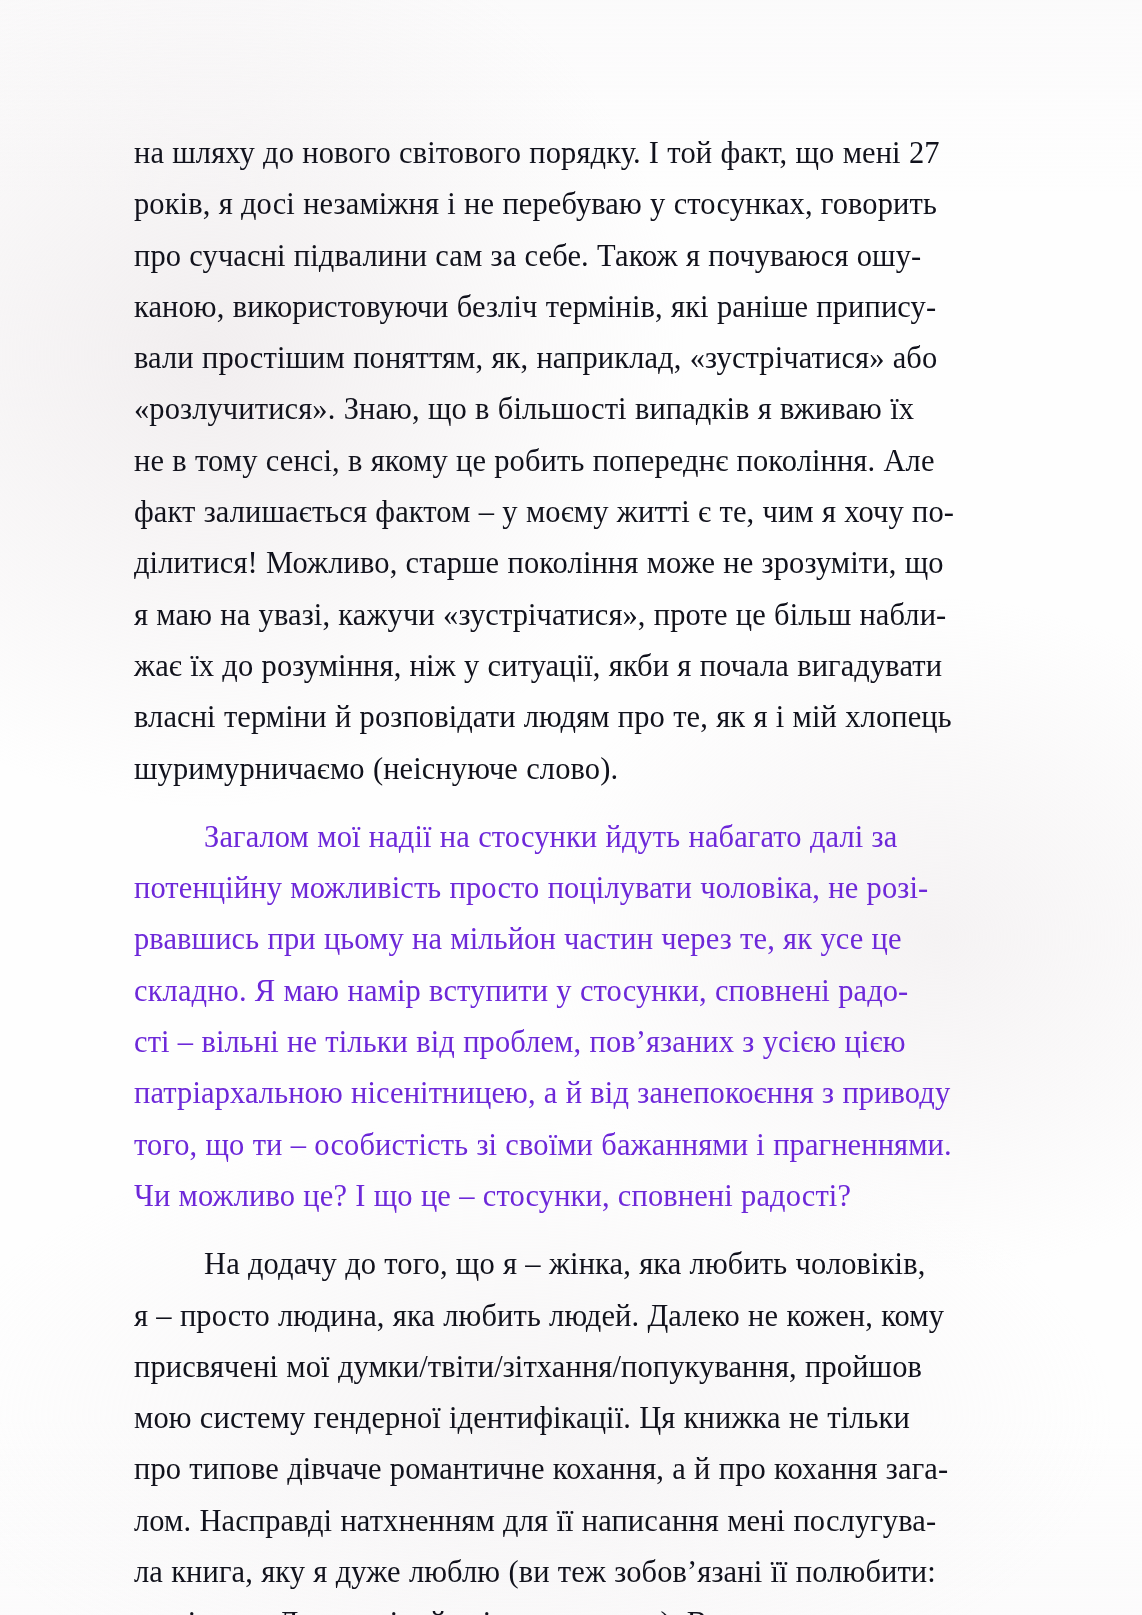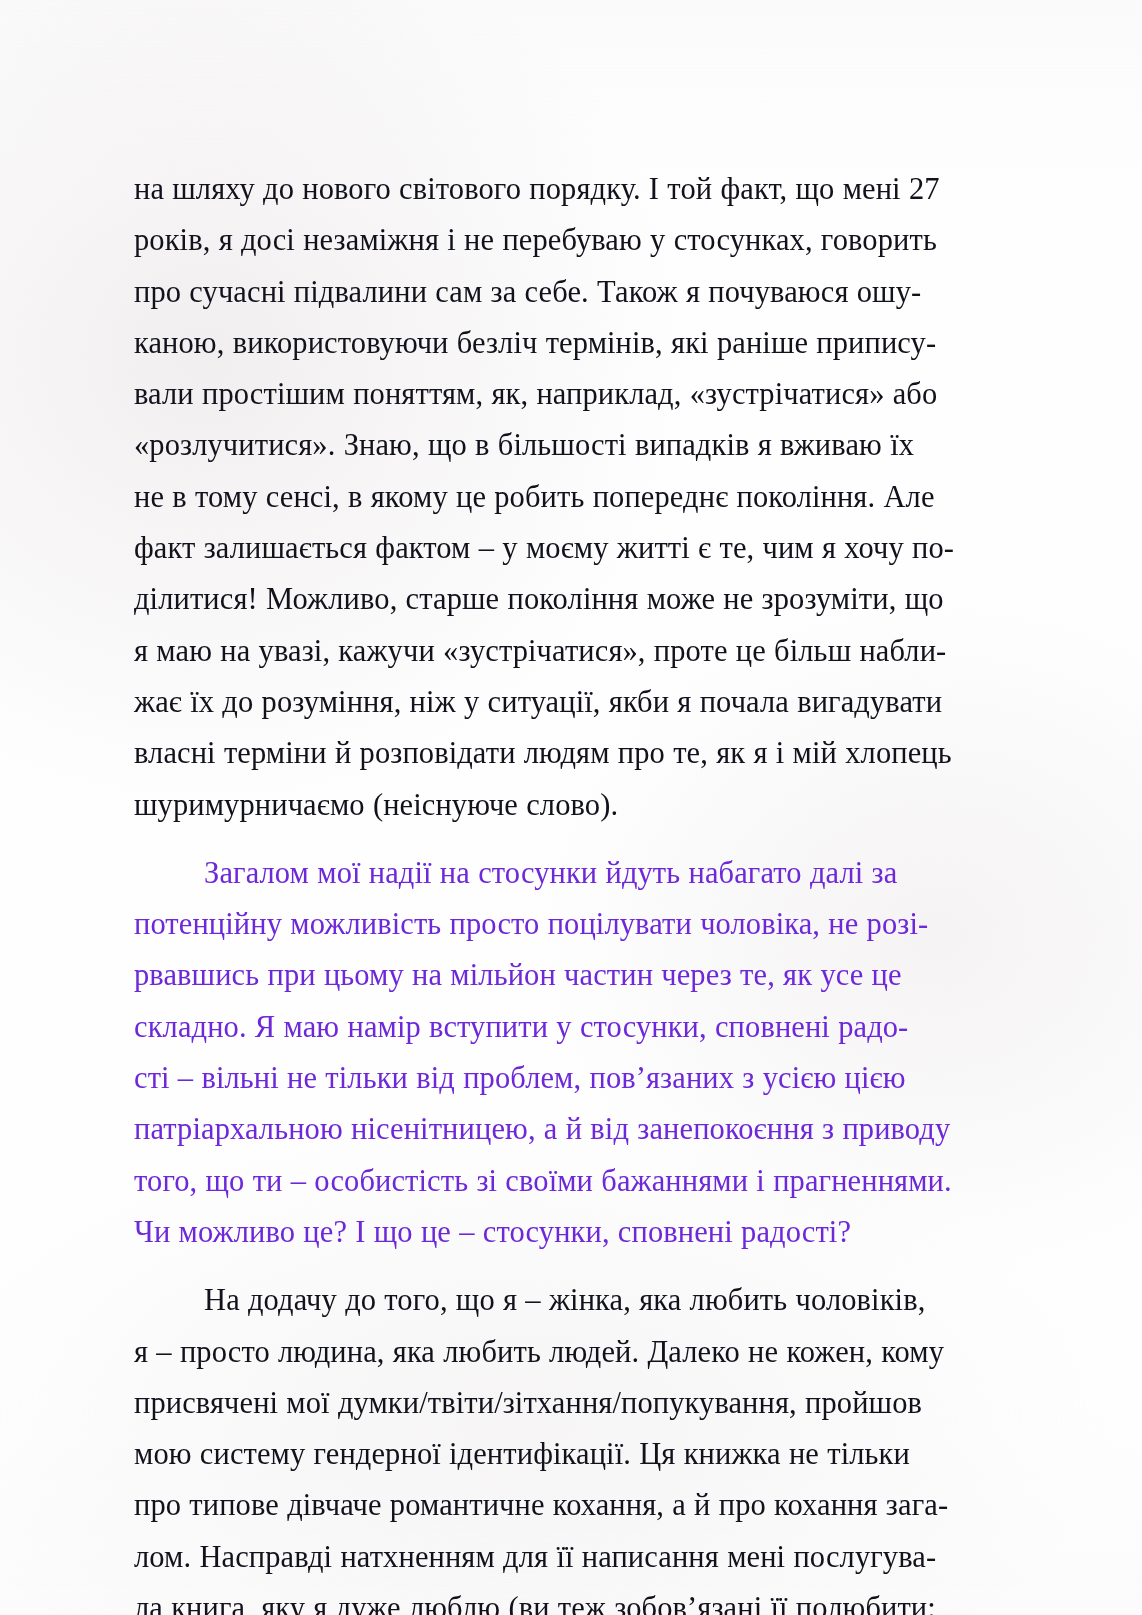--- a/index.html
+++ b/index.html
@@ -85,21 +85,21 @@
 </style>
 </head>
 <body>
 
 <div class="page" style="background: rgb(254, 254, 254);">
 
   <div class="paper-texture"></div>
 
   <div class="text-block">
 
-    <p class="para" style="color: rgb(17, 18, 28); margin-top: 36px;">на шляху до нового світового порядку. І той факт, що мені 27
+    <p class="para" style="color: rgb(17, 18, 28);">на шляху до нового світового порядку. І той факт, що мені 27
 років, я досі незаміжня і не перебуваю у стосунках, говорить
 про сучасні підвалини сам за себе. Також я почуваюся ошу-
 каною, використовуючи безліч термінів, які раніше припису-
 вали простішим поняттям, як, наприклад, «зустрічатися» або
 «розлучитися». Знаю, що в більшості випадків я вживаю їх
 не в тому сенсі, в якому це робить попереднє покоління. Але
 факт залишається фактом – у моєму житті є те, чим я хочу по-
 ділитися! Можливо, старше покоління може не зрозуміти, що
 я маю на увазі, кажучи «зустрічатися», проте це більш набли-
 жає їх до розуміння, ніж у ситуації, якби я почала вигадувати

